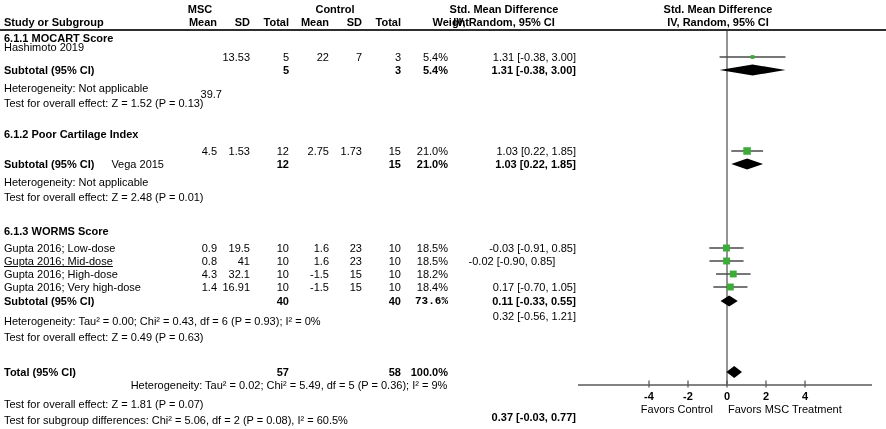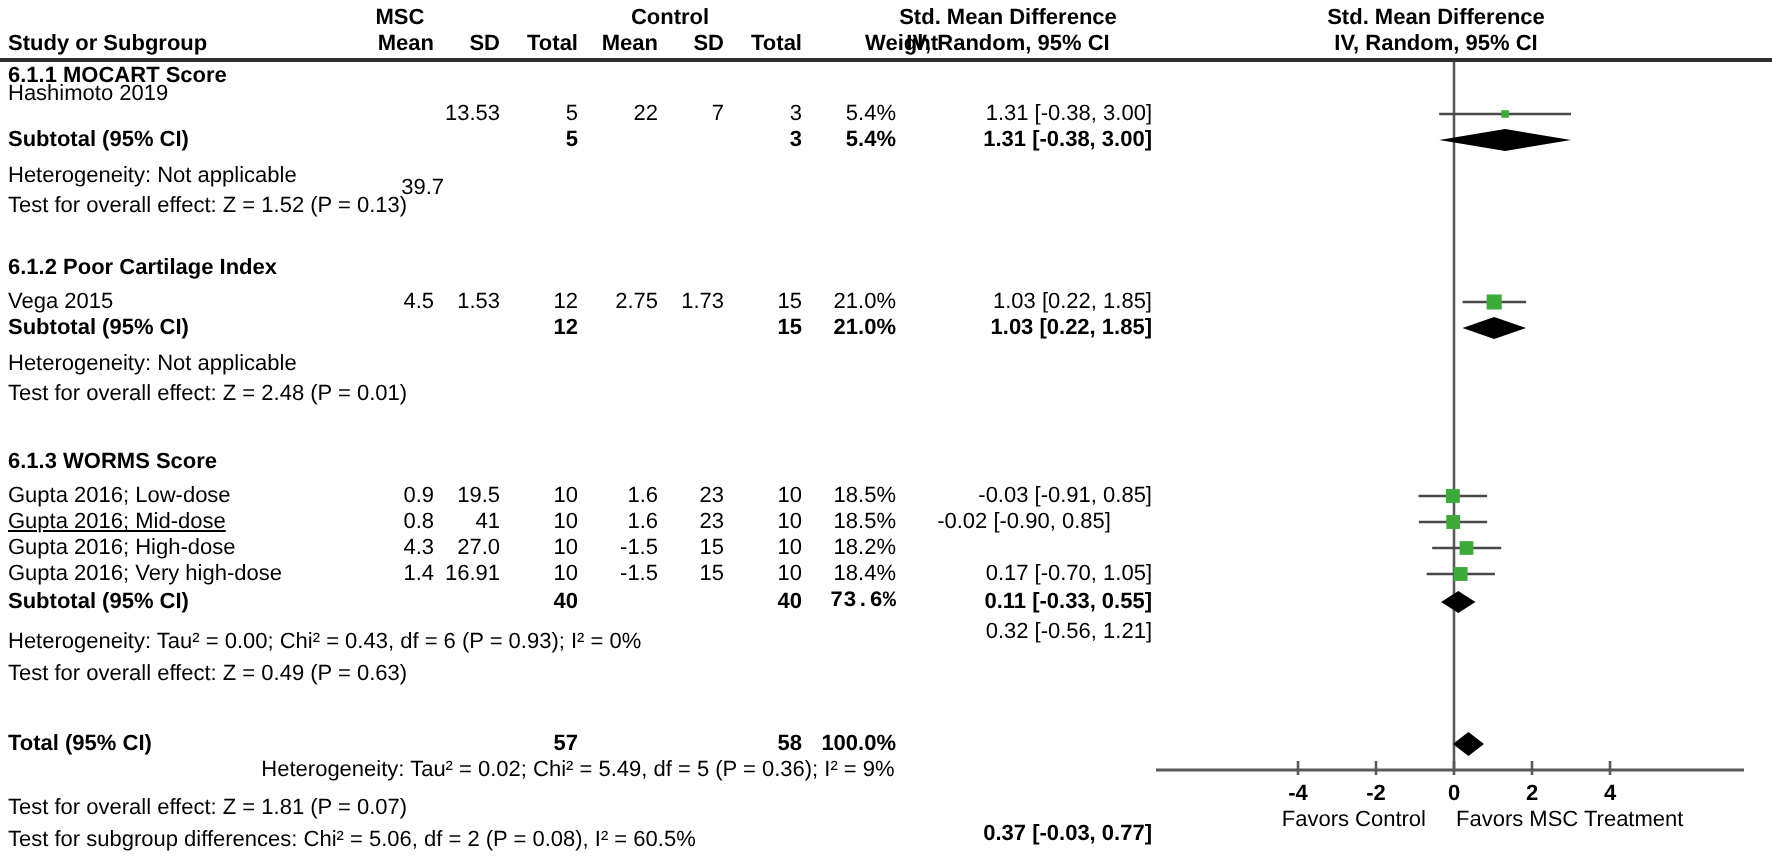--- a/index.html
+++ b/index.html
@@ -49,21 +49,21 @@
       <div class="cell num" style="left: 393px; width: 55px; top: 51px;">5.4%</div>
       <div class="cell num" style="left: 448px; width: 128px; top: 51px;">1.31 [-0.38, 3.00]</div>
       <div class="cell b" style="left: 4px; width: 160px; top: 64px;">Subtotal (95% CI)</div>
       <div class="cell num b" style="left: 234px; width: 55px; top: 64px;">5</div>
       <div class="cell num b" style="left: 346px; width: 55px; top: 64px;">3</div>
       <div class="cell num b" style="left: 393px; width: 55px; top: 64px;">5.4%</div>
       <div class="cell num b" style="left: 448px; width: 128px; top: 64px;">1.31 [-0.38, 3.00]</div>
       <div class="cell" style="left: 4px; width: 560px; top: 82px;">Heterogeneity: Not applicable</div>
       <div class="cell" style="left: 4px; width: 560px; top: 97px;">Test for overall effect: Z = 1.52 (P = 0.13)</div>
       <div class="cell b" style="left: 4px; width: 560px; top: 128px;">6.1.2 Poor Cartilage Index</div>
-      <div class="cell" style="left: 4px; width: 160px; top: 145px;">Vega 2015</div>
+      <div class="cell" style="left: 4px; width: 160px; top: 158px; text-align: right;">Vega 2015</div>
       <div class="cell num" style="left: 162px; width: 55px; top: 145px;">4.5</div>
       <div class="cell num" style="left: 195px; width: 55px; top: 145px;">1.53</div>
       <div class="cell num" style="left: 234px; width: 55px; top: 145px;">12</div>
       <div class="cell num" style="left: 274px; width: 55px; top: 145px;">2.75</div>
       <div class="cell num" style="left: 307px; width: 55px; top: 145px;">1.73</div>
       <div class="cell num" style="left: 346px; width: 55px; top: 145px;">15</div>
       <div class="cell num" style="left: 393px; width: 55px; top: 145px;">21.0%</div>
       <div class="cell num" style="left: 448px; width: 128px; top: 145px;">1.03 [0.22, 1.85]</div>
       <div class="cell b" style="left: 4px; width: 160px; top: 158px;">Subtotal (95% CI)</div>
       <div class="cell num b" style="left: 234px; width: 55px; top: 158px;">12</div>
@@ -86,21 +86,21 @@
       <div class="cell num" style="left: 162px; width: 55px; top: 255px;">0.8</div>
       <div class="cell num" style="left: 195px; width: 55px; top: 255px;">41</div>
       <div class="cell num" style="left: 234px; width: 55px; top: 255px;">10</div>
       <div class="cell num" style="left: 274px; width: 55px; top: 255px;">1.6</div>
       <div class="cell num" style="left: 307px; width: 55px; top: 255px;">23</div>
       <div class="cell num" style="left: 346px; width: 55px; top: 255px;">10</div>
       <div class="cell num" style="left: 393px; width: 55px; top: 255px;">18.5%</div>
       <div class="cell num" style="left: 448px; width: 128px; top: 255px; text-align: center;">-0.02 [-0.90, 0.85]</div>
       <div class="cell" style="left: 4px; width: 160px; top: 268px;">Gupta 2016; High-dose</div>
       <div class="cell num" style="left: 162px; width: 55px; top: 268px;">4.3</div>
-      <div class="cell num" style="left: 195px; width: 55px; top: 268px;">27.0</div>
+      <div class="cell num" style="left: 195px; width: 55px; top: 268px;">32.1</div>
       <div class="cell num" style="left: 234px; width: 55px; top: 268px;">10</div>
       <div class="cell num" style="left: 274px; width: 55px; top: 268px;">-1.5</div>
       <div class="cell num" style="left: 307px; width: 55px; top: 268px;">15</div>
       <div class="cell num" style="left: 346px; width: 55px; top: 268px;">10</div>
       <div class="cell num" style="left: 393px; width: 55px; top: 268px;">18.2%</div>
       <div class="cell num" style="left: 448px; width: 128px; top: 286px; margin-top: 24px;">0.32 [-0.56, 1.21]</div>
       <div class="cell" style="left: 4px; width: 160px; top: 281px;">Gupta 2016; Very high-dose</div>
       <div class="cell num" style="left: 162px; width: 55px; top: 281px;">1.4</div>
       <div class="cell num" style="left: 195px; width: 55px; top: 281px;">16.91</div>
       <div class="cell num" style="left: 234px; width: 55px; top: 281px;">10</div>

